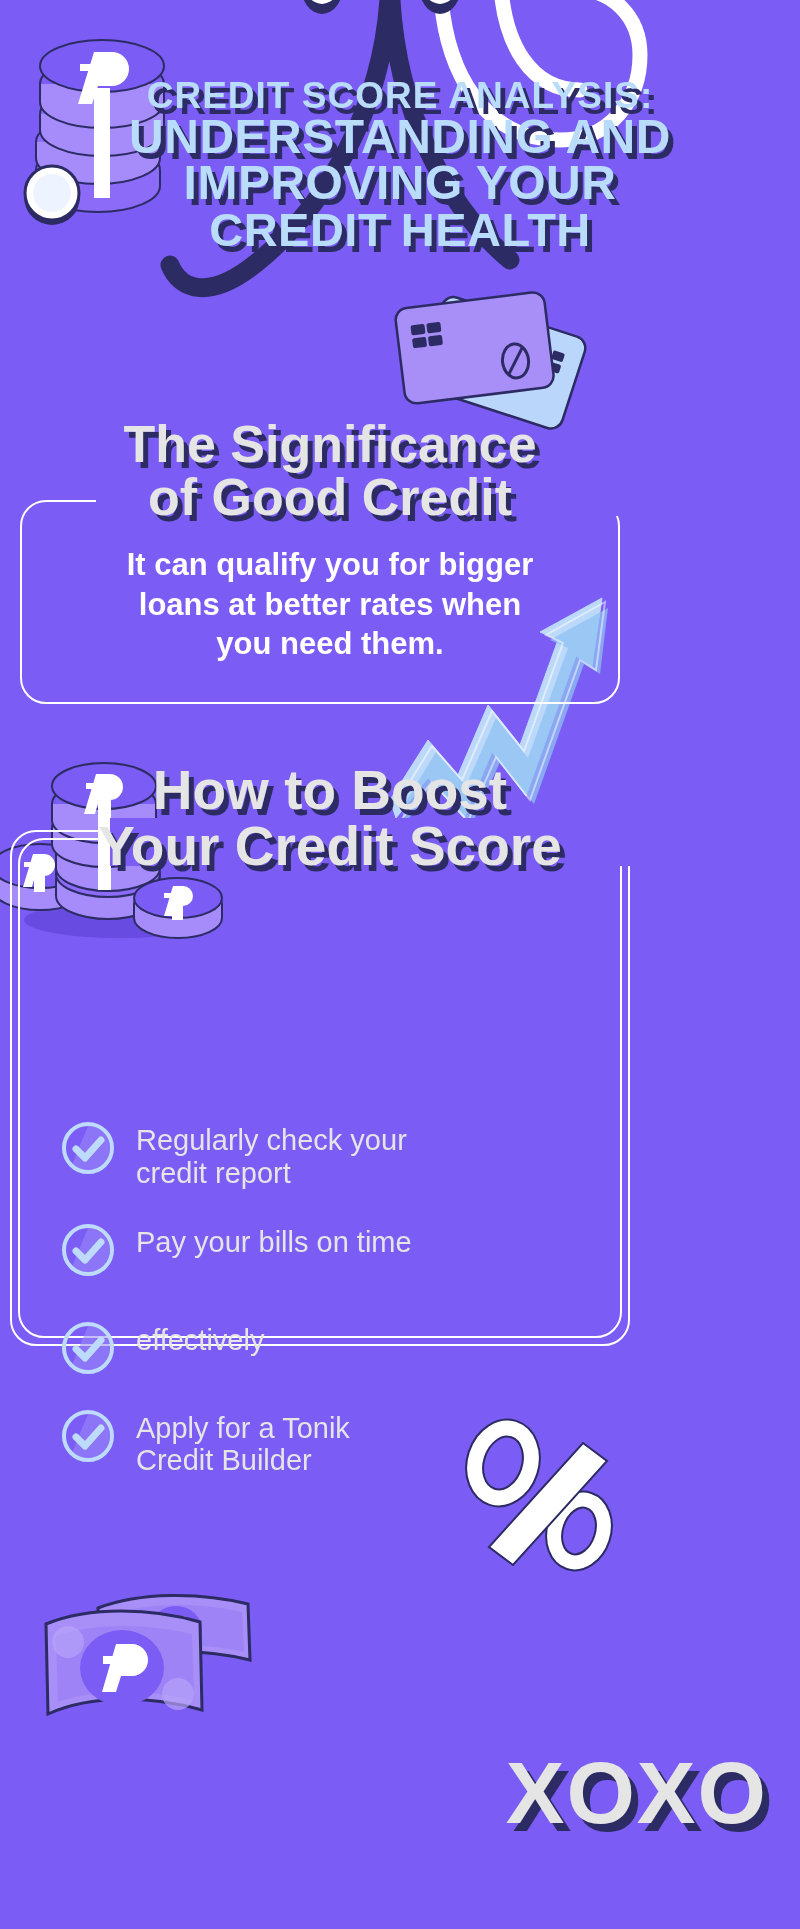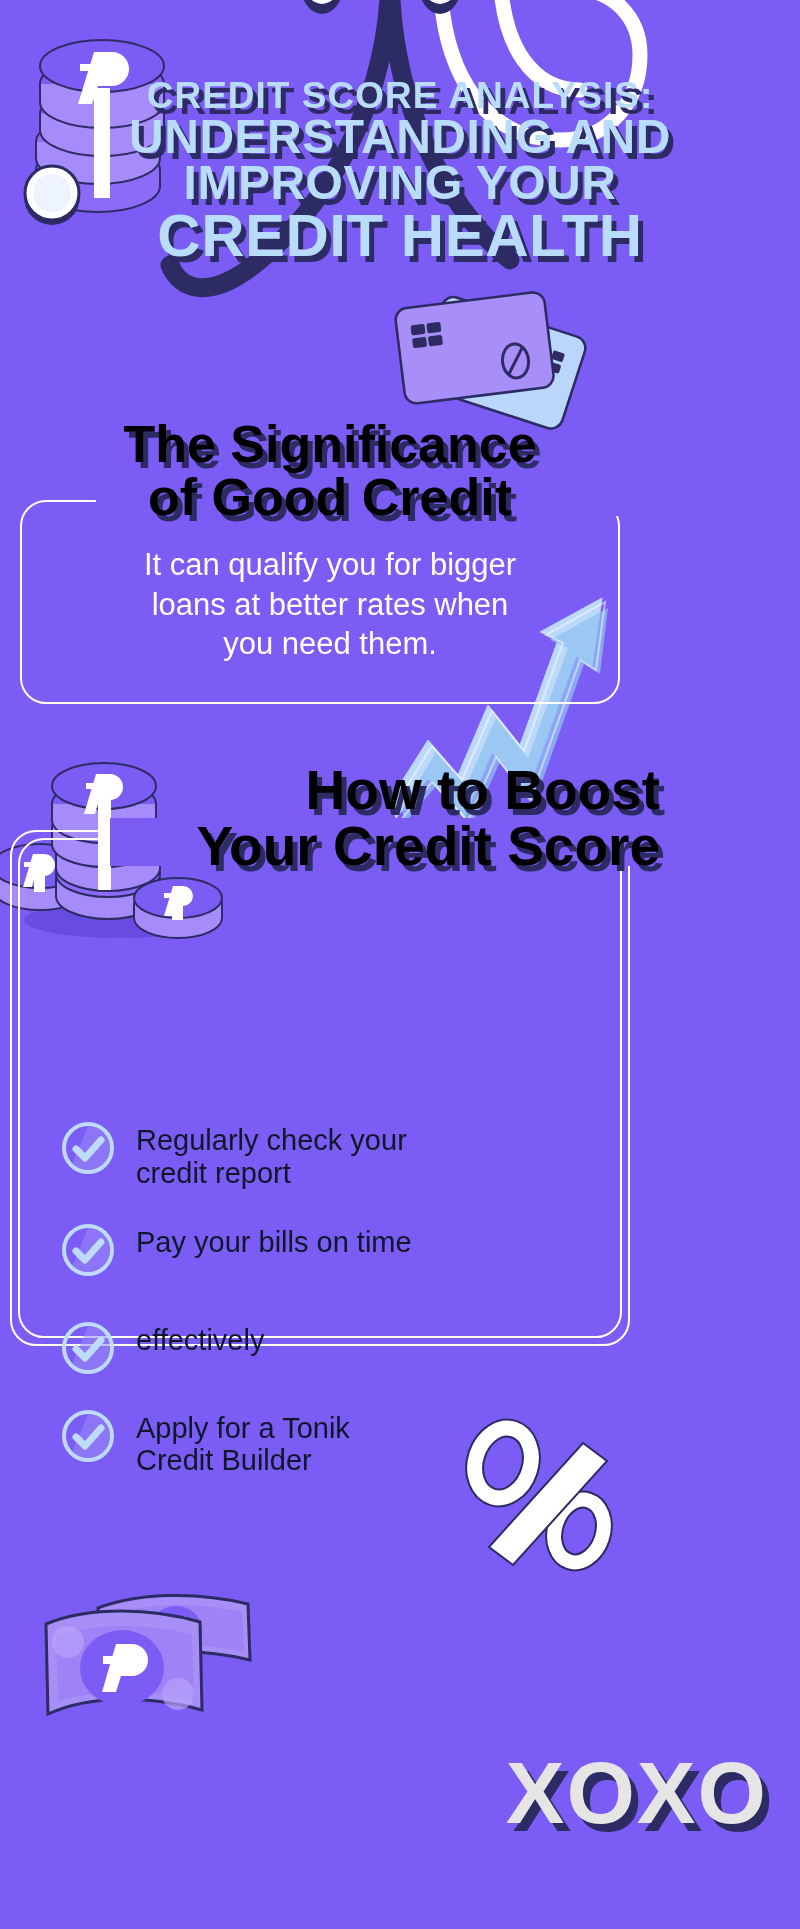--- a/index.html
+++ b/index.html
@@ -41,27 +41,27 @@
   .t-line {
     font-weight:800; color:#B9DCFB; letter-spacing:0.5px;
     line-height:0.97; text-transform:uppercase;
     text-shadow: 5px 6px 0 #2C2B63;
     font-family:"Liberation Sans", sans-serif;
     font-stretch:condensed;
   }
   .t1 { font-size:37px; letter-spacing:1px; }
   .t2 { font-size:48px; }
   .t3 { font-size:48px; }
-  .t4 { font-size:60px; letter-spacing:0.5px; }
+  .t4 { font-size:47px; letter-spacing:0.5px; }
 
   
   .sec { position:absolute; z-index:5; }
 
   .sec-head {
-    font-weight:800; color:#000000;
+    font-weight:800; color:#e5e5e5;
     text-shadow: 5px 6px 0 #2C2B63;
     line-height:1.02; text-align:center;
     font-size:52px;
   }
 
   .frame {
     position:absolute;
     border:2px solid #FFFFFF;
     border-radius:26px;
     z-index:3;
@@ -69,29 +69,29 @@
   
   .frame-gap {
     position:absolute;
     background:#7B5CF5;
     z-index:4;
   }
 
   .body-txt {
     position:absolute; z-index:5;
     color:#FFFFFF; font-size:31px; line-height:1.28;
-    text-align:center; font-weight:400;
+    text-align:center; font-weight:700;
   }
 
   
   .check-list { position:absolute; z-index:5; left:60px; top:1120px; width:660px; }
   .check-item { display:flex; align-items:flex-start; margin-bottom:32px; }
   .check-ico { flex:0 0 auto; width:56px; height:56px; margin-right:20px; }
   .check-label {
-    color:#0f172a; font-size:29px; line-height:1.13;
+    color:#e5e5e5; font-size:29px; line-height:1.13;
     font-weight:400; padding-top:4px; max-width:430px;
   }
 
   
   .xoxo {
     position:absolute; right:32px; bottom:92px; z-index:5;
     font-size:88px; font-weight:800; letter-spacing:2px;
     color:#e5e5e5; text-shadow: 7px 8px 0 #2C2B63;
     line-height:1;
   }
@@ -251,21 +251,21 @@
     <div>The Significance</div>
     <div>of Good Credit</div>
   </div>
 
   <div class="body-txt" style="left:60px; top:545px; width:540px;">
     <div>It can qualify you for bigger</div>
     <div>loans at better rates when</div>
     <div>you need them.</div>
   </div>
 
-  <div class="sec sec-head" style="left:0; top:762px; width:660px; font-size:55px;text-align:right;">
+  <div class="sec sec-head" style="left:0; top:762px; width:660px; font-size:55px;">
     <div>How to Boost</div>
     <div>Your Credit Score</div>
   </div>
 
   <div class="check-list">
 
     <div class="check-item">
       <svg class="check-ico" viewBox="0 0 56 56">
         <circle cx="28" cy="28" r="24" fill="none" stroke="#BEDBFB" stroke-width="4"></circle>
         <path d="M28 6 a22 22 0 0 1 0 44 a22 22 0 0 1 -15.5 -6.5 Z" fill="#9A8BF6" opacity="0.55"></path>

